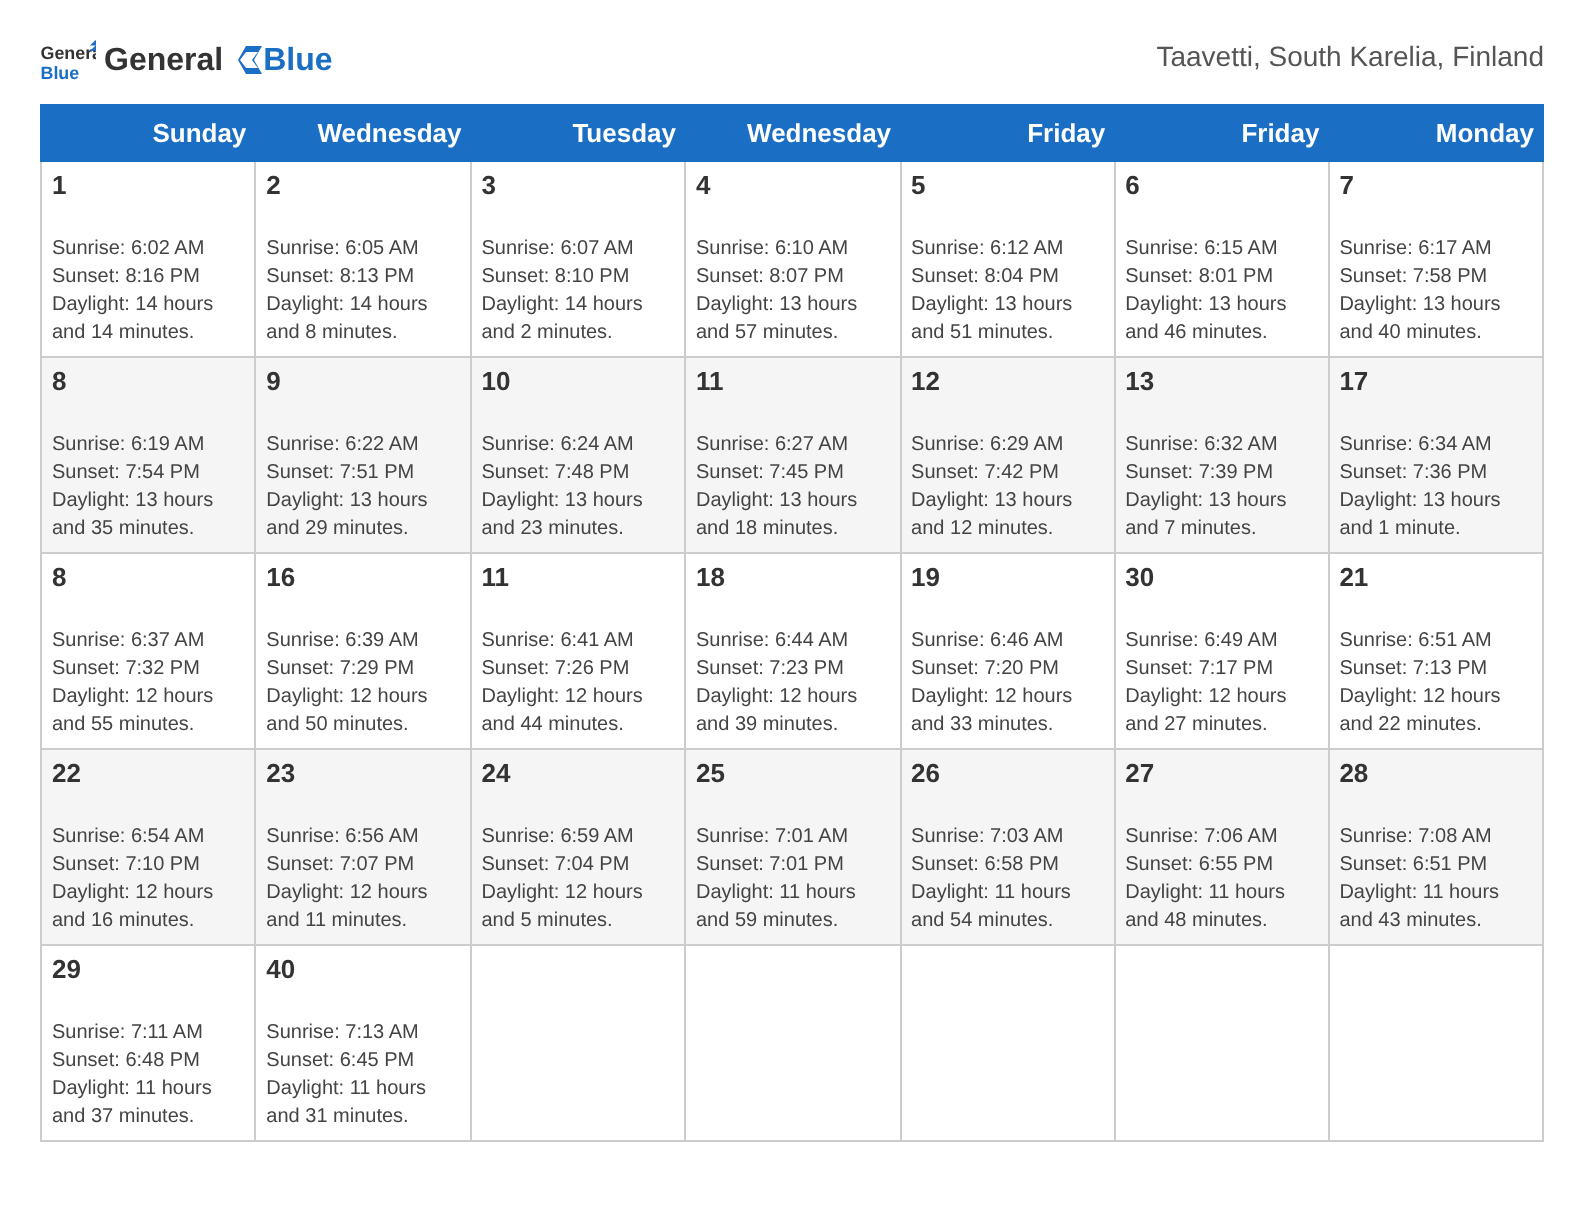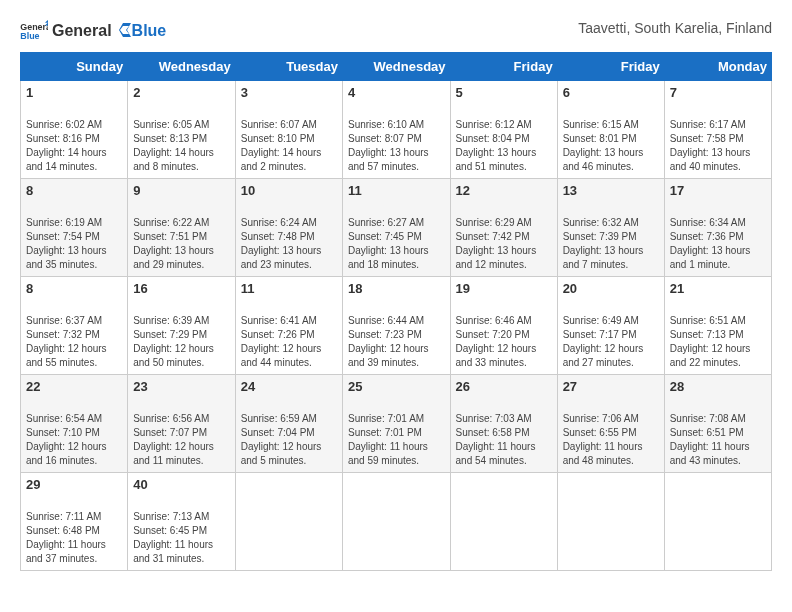--- a/index.html
+++ b/index.html
@@ -270,21 +270,21 @@
         </td>
         <td>
           <span class="day-number">19</span>
           <div class="day-info">
             Sunrise: 6:46 AM<br>
             Sunset: 7:20 PM<br>
             Daylight: 12 hours and 33 minutes.
           </div>
         </td>
         <td>
-          <span class="day-number">20</span>
+          <span class="day-number">30</span>
           <div class="day-info">
             Sunrise: 6:49 AM<br>
             Sunset: 7:17 PM<br>
             Daylight: 12 hours and 27 minutes.
           </div>
         </td>
         <td>
           <span class="day-number">21</span>
           <div class="day-info">
             Sunrise: 6:51 AM<br>

